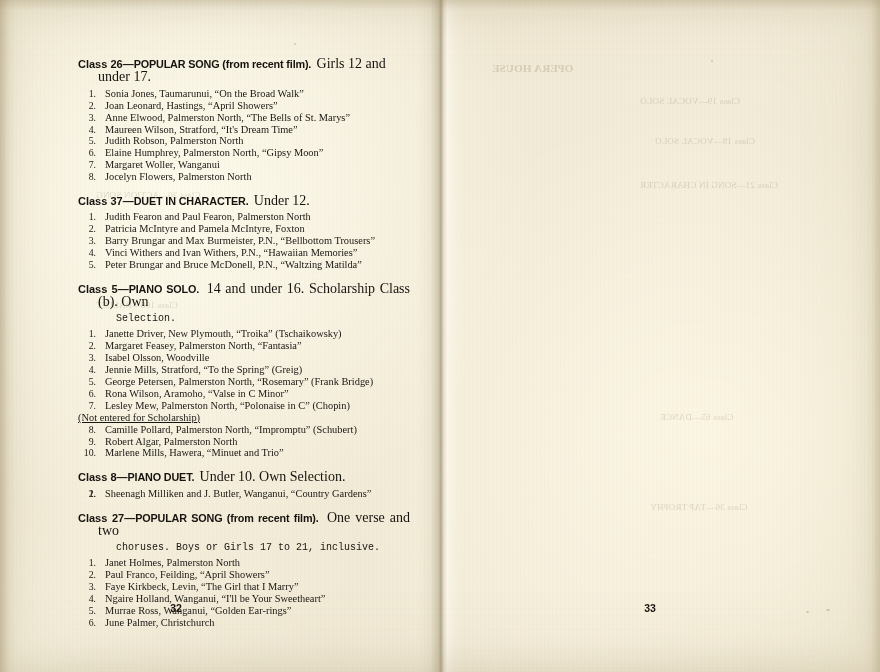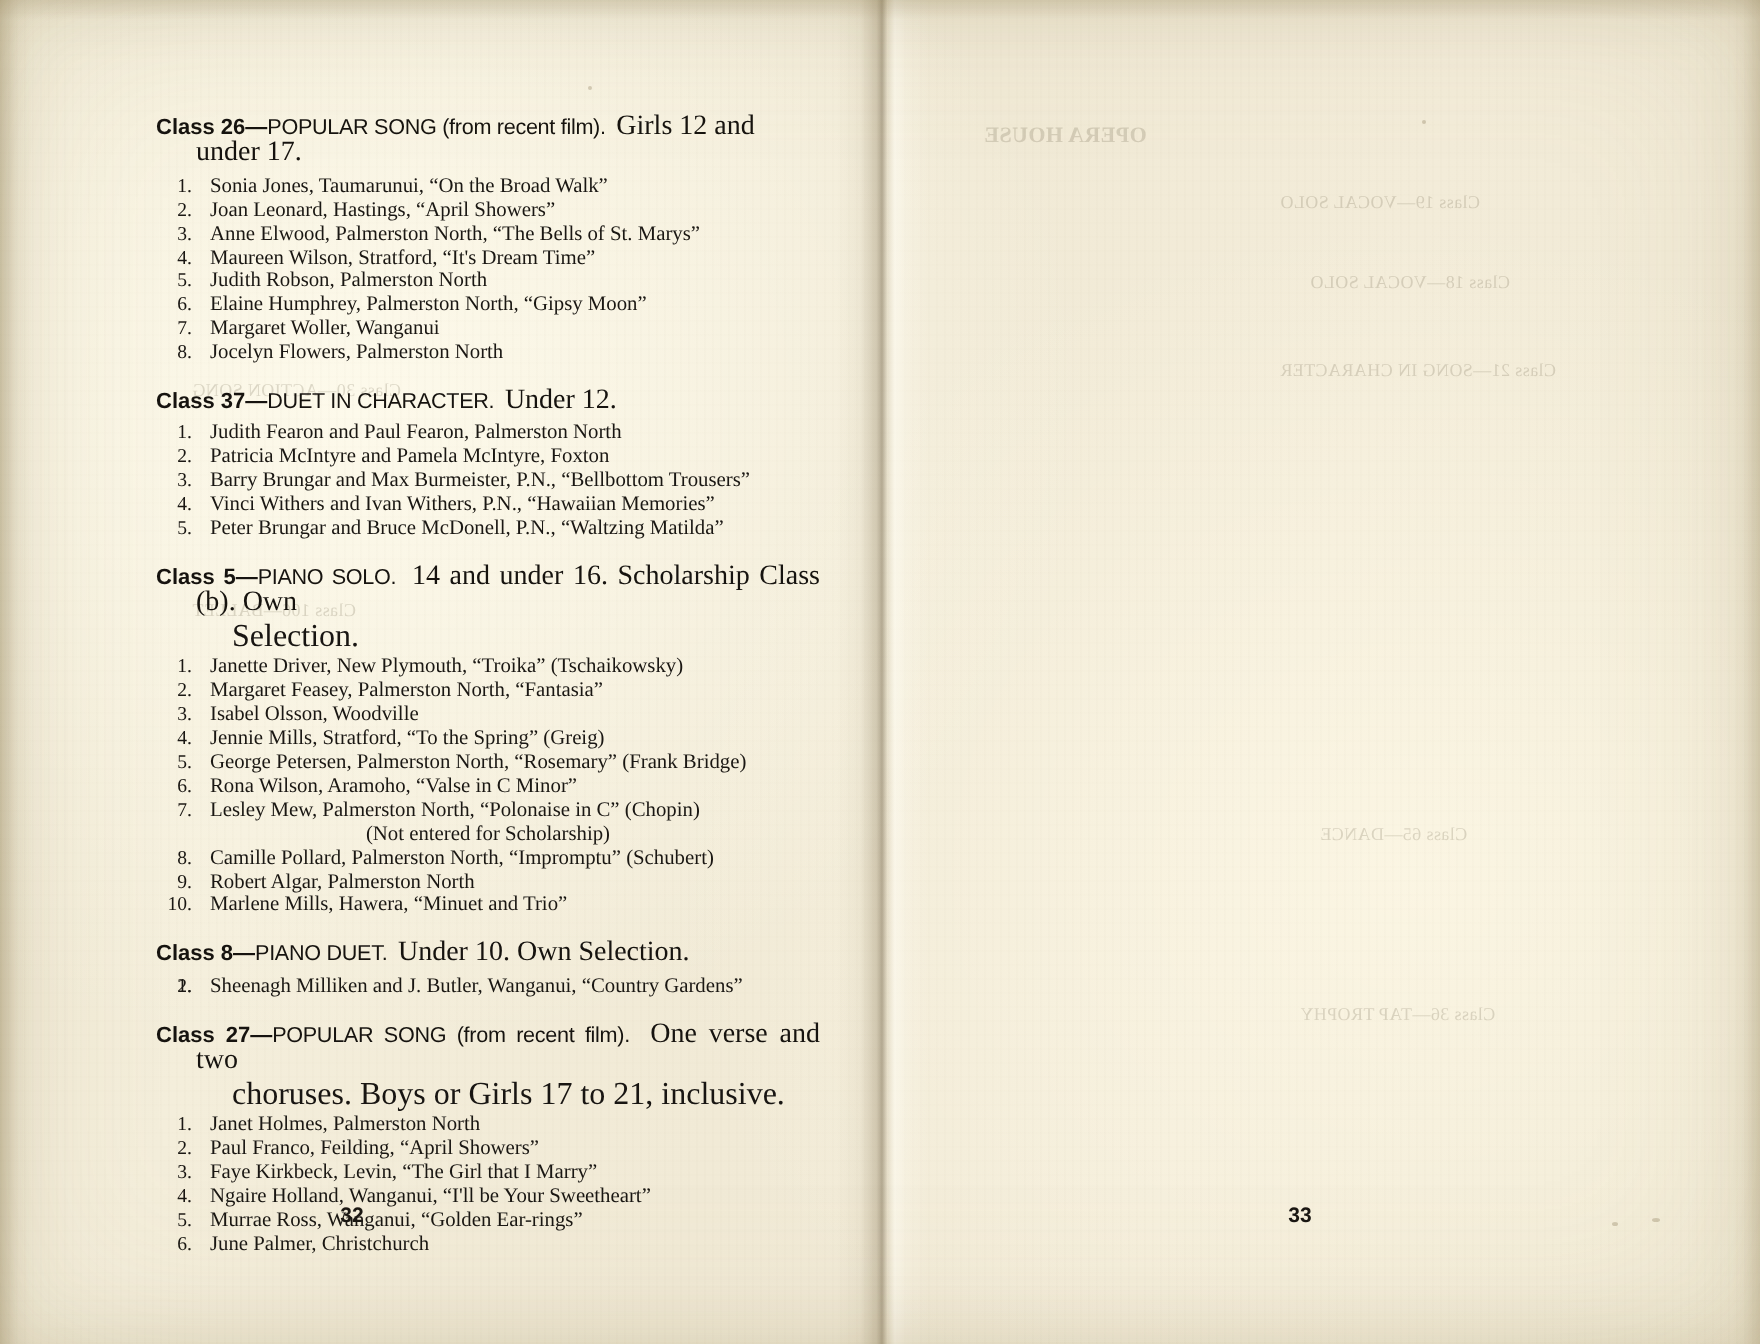--- a/index.html
+++ b/index.html
@@ -127,37 +127,37 @@
     padding-left: 20px;
     text-indent: -20px;
   }
   .class-heading .ch-label {
     font-family: "Liberation Sans", sans-serif;
     font-weight: bold;
     font-size: 11px;
   }
   .class-heading .ch-title {
     font-family: "Liberation Sans", sans-serif;
-    font-weight: normal;
+    font-weight: bold;
     font-size: 10.8px;
     letter-spacing: -0.15px;
     margin-top: 48px;
   }
   .class-heading .ch-sub {
     font-family: "Liberation Serif", serif;
     font-weight: normal;
     font-size: 14px;
   }
   .class-heading.justified {
     text-align: justify;
     text-align-last: left;
   }
   .class-subline {
-    font-family: Liberation Serif, serif;
-    font-size: 16px;
+    font-family: Liberation Mono, monospace;
+    font-size: 10px;
     line-height: 11.6px;
     padding-left: 38px;
   }
 
   ol.entries {
     list-style: none;
     margin: 0;
     padding: 0;
   }
   ol.entries li {
@@ -173,22 +173,22 @@
     position: absolute;
     left: 0;
     width: 18px;
     text-align: right;
     font-size: 9.8px;
     color: #1a1713;
   }
 
   li.note {
     padding-left: 0 !important;
-    text-align: center;
     white-space: nowrap;
+    text-decoration: underline;
   }
 
   .page-number {
     position: absolute;
     bottom: 58px;
     width: 100%;
     text-align: center;
     font-family: "Liberation Sans", sans-serif;
     font-weight: bold;
     font-size: 10.5px;

